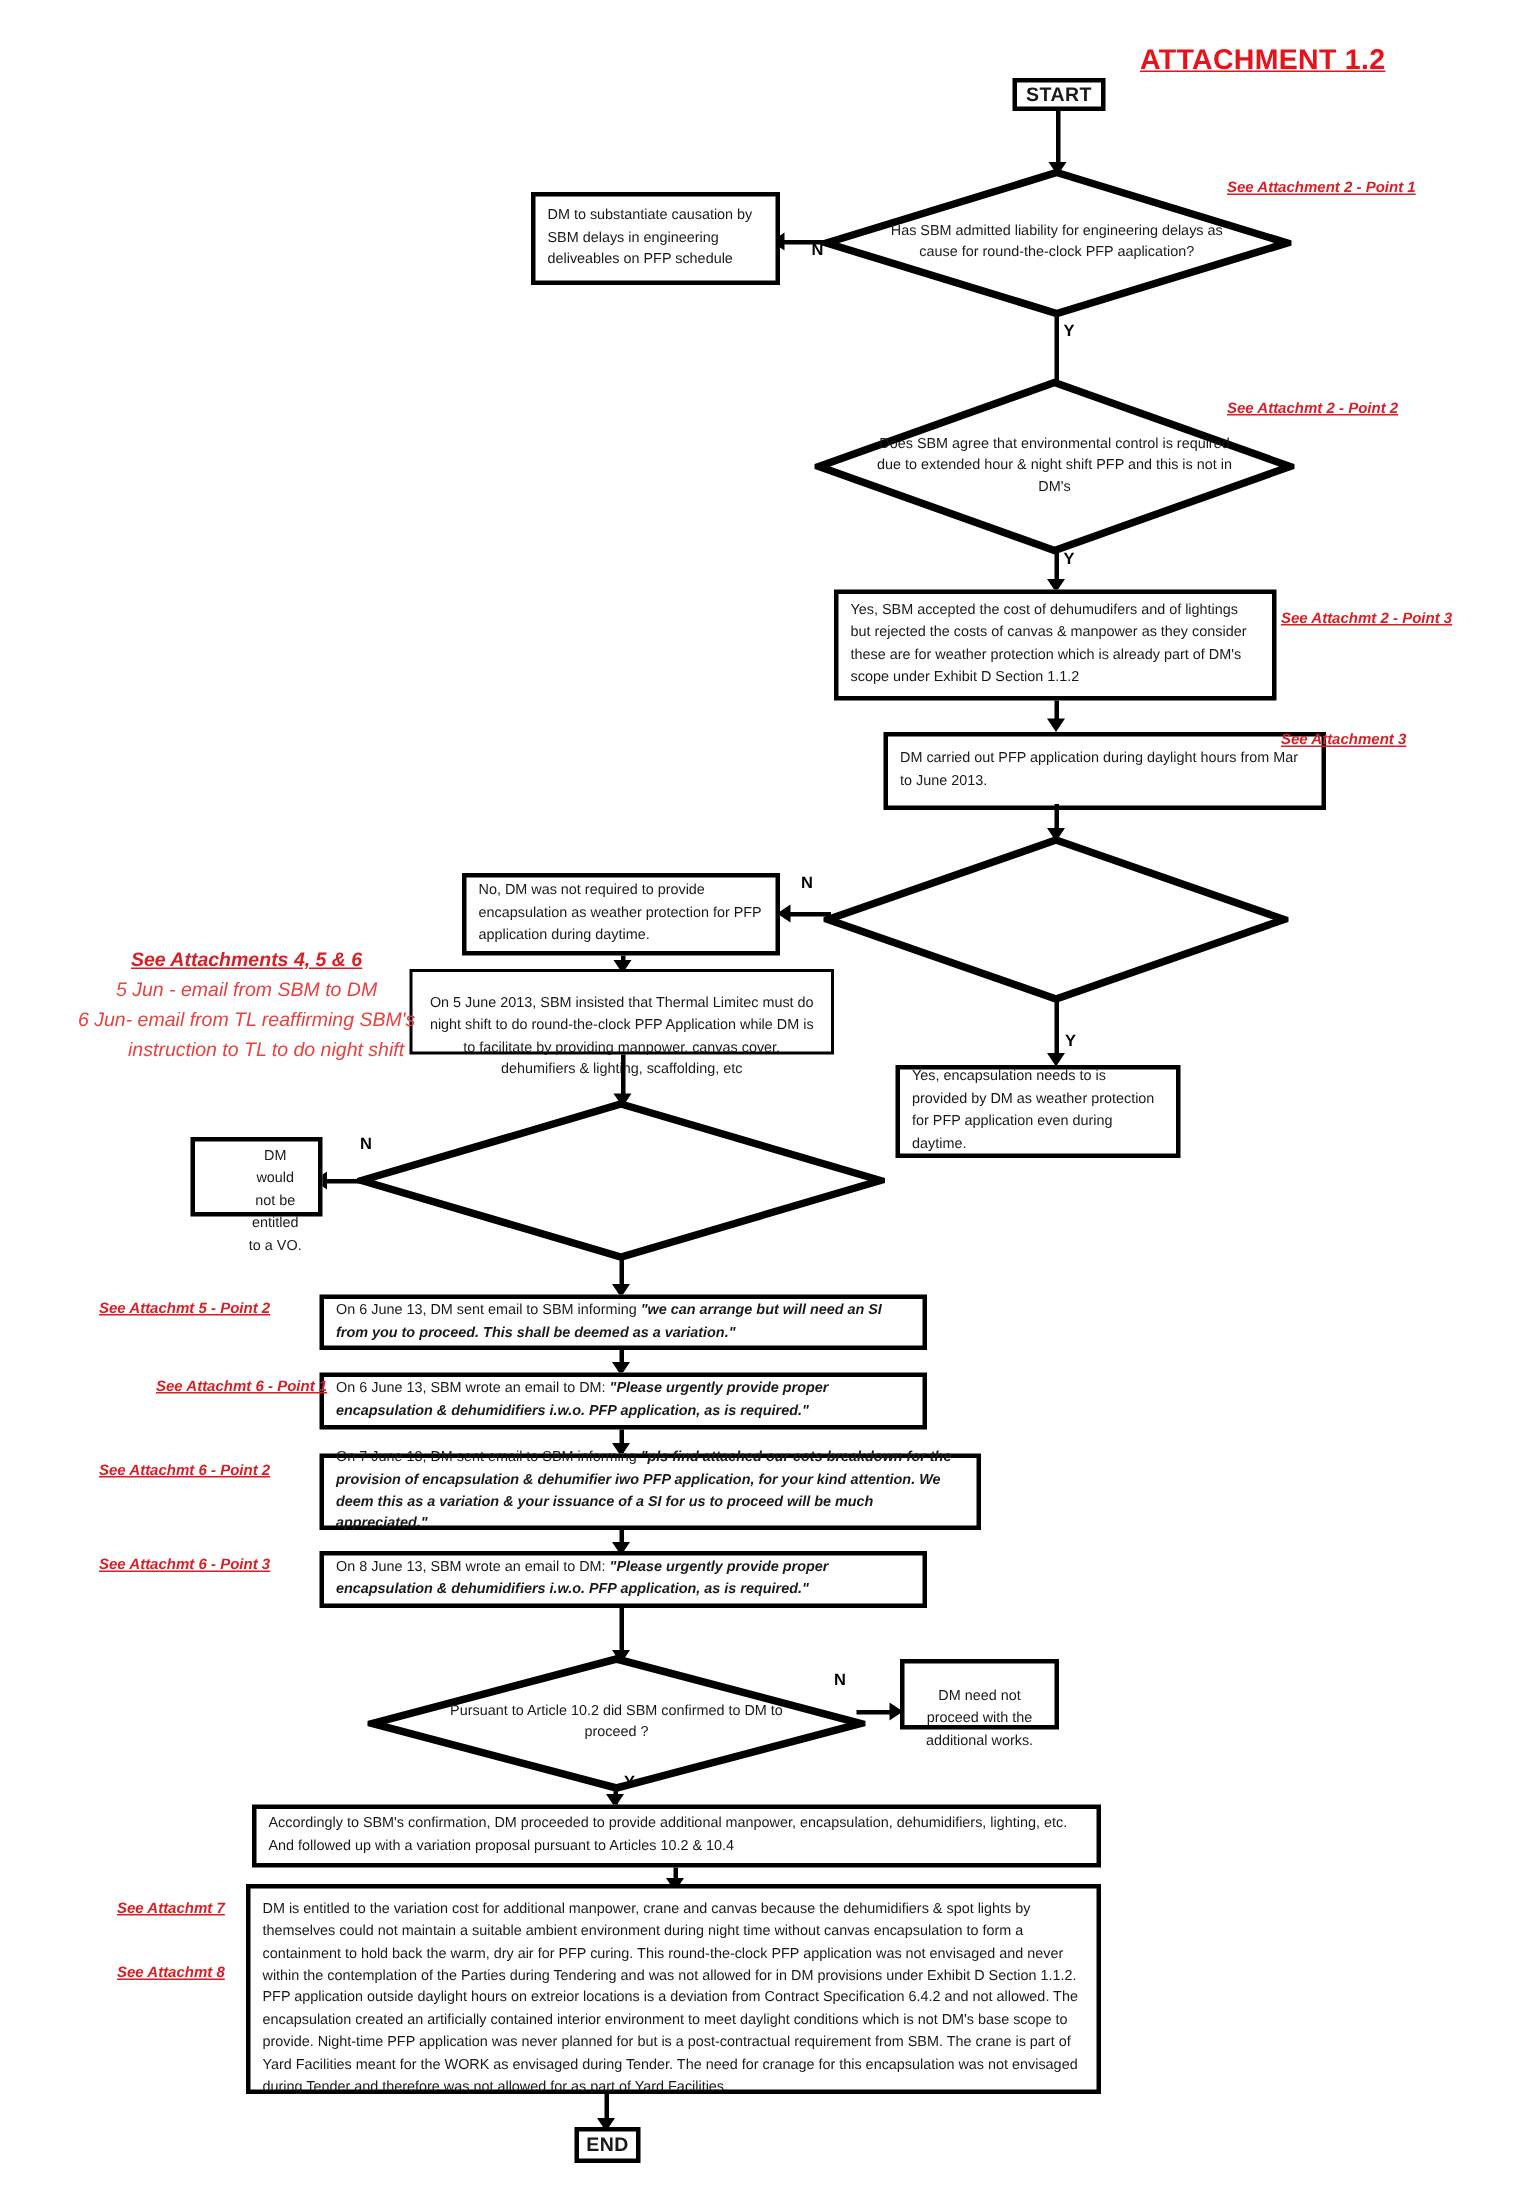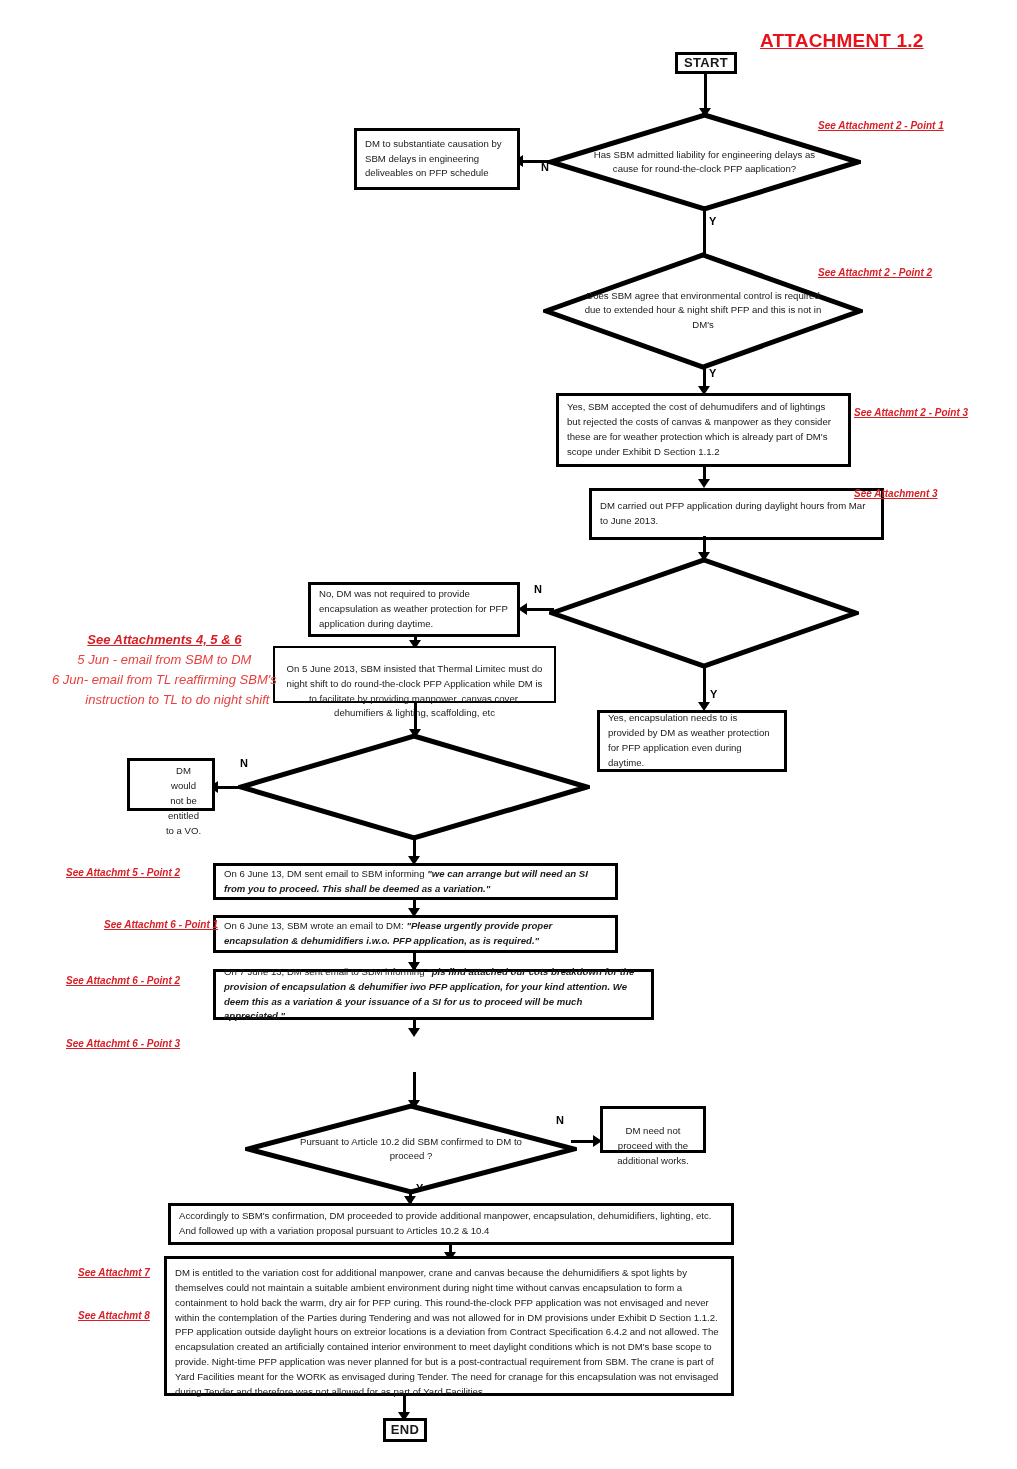--- a/index.html
+++ b/index.html
@@ -275,20 +275,23 @@
   <div class="arrow-d" style="left:408px; top:962px;"></div>
 
   <div class="box" style="left:213px; top:969px; width:441px; height:51px;">
     <div class="txt"><span>On 7 June 13, DM sent email to SBM informing </span><span class="q">"pls find attached our cots breakdown for the provision of encapsulation &amp; dehumifier iwo PFP application, for your kind attention. We deem this as a variation &amp; your issuance of a SI for us to proceed will be much appreciated."</span></div>
   </div>
   <div class="anno u" style="left:66px; top:975px;">See Attachmt 6 - Point 2</div>
 
   <div class="vline" style="left:413px; top:1020px; height:14px;"></div>
   <div class="arrow-d" style="left:408px; top:1028px;"></div>
 
+  <div class="box" style="left:213px; top:1034px; width:405px; height:38px;">
+    <div class="txt"><span>On 8 June 13, SBM wrote an email to DM: </span><span class="q">"Please urgently provide proper encapsulation &amp; dehumidifiers i.w.o. PFP application, as is required."</span></div>
+  </div>
   <div class="anno u" style="left:66px; top:1038px;">See Attachmt 6 - Point 3</div>
 
   <div class="vline" style="left:413px; top:1072px; height:34px;"></div>
   <div class="arrow-d" style="left:408px; top:1100px;"></div>
 
   <div class="diamond" style="left:245px; top:1103px; width:332px; height:92px;">
     <svg class="shape" viewBox="0 0 332 92" preserveAspectRatio="none">
       <polygon points="166,3 329,46 166,89 3,46" fill="#fff" stroke="#000" stroke-width="5"></polygon>
     </svg>
     <div class="dtxt">Pursuant to Article 10.2  did SBM confirmed to DM to proceed ?</div>

